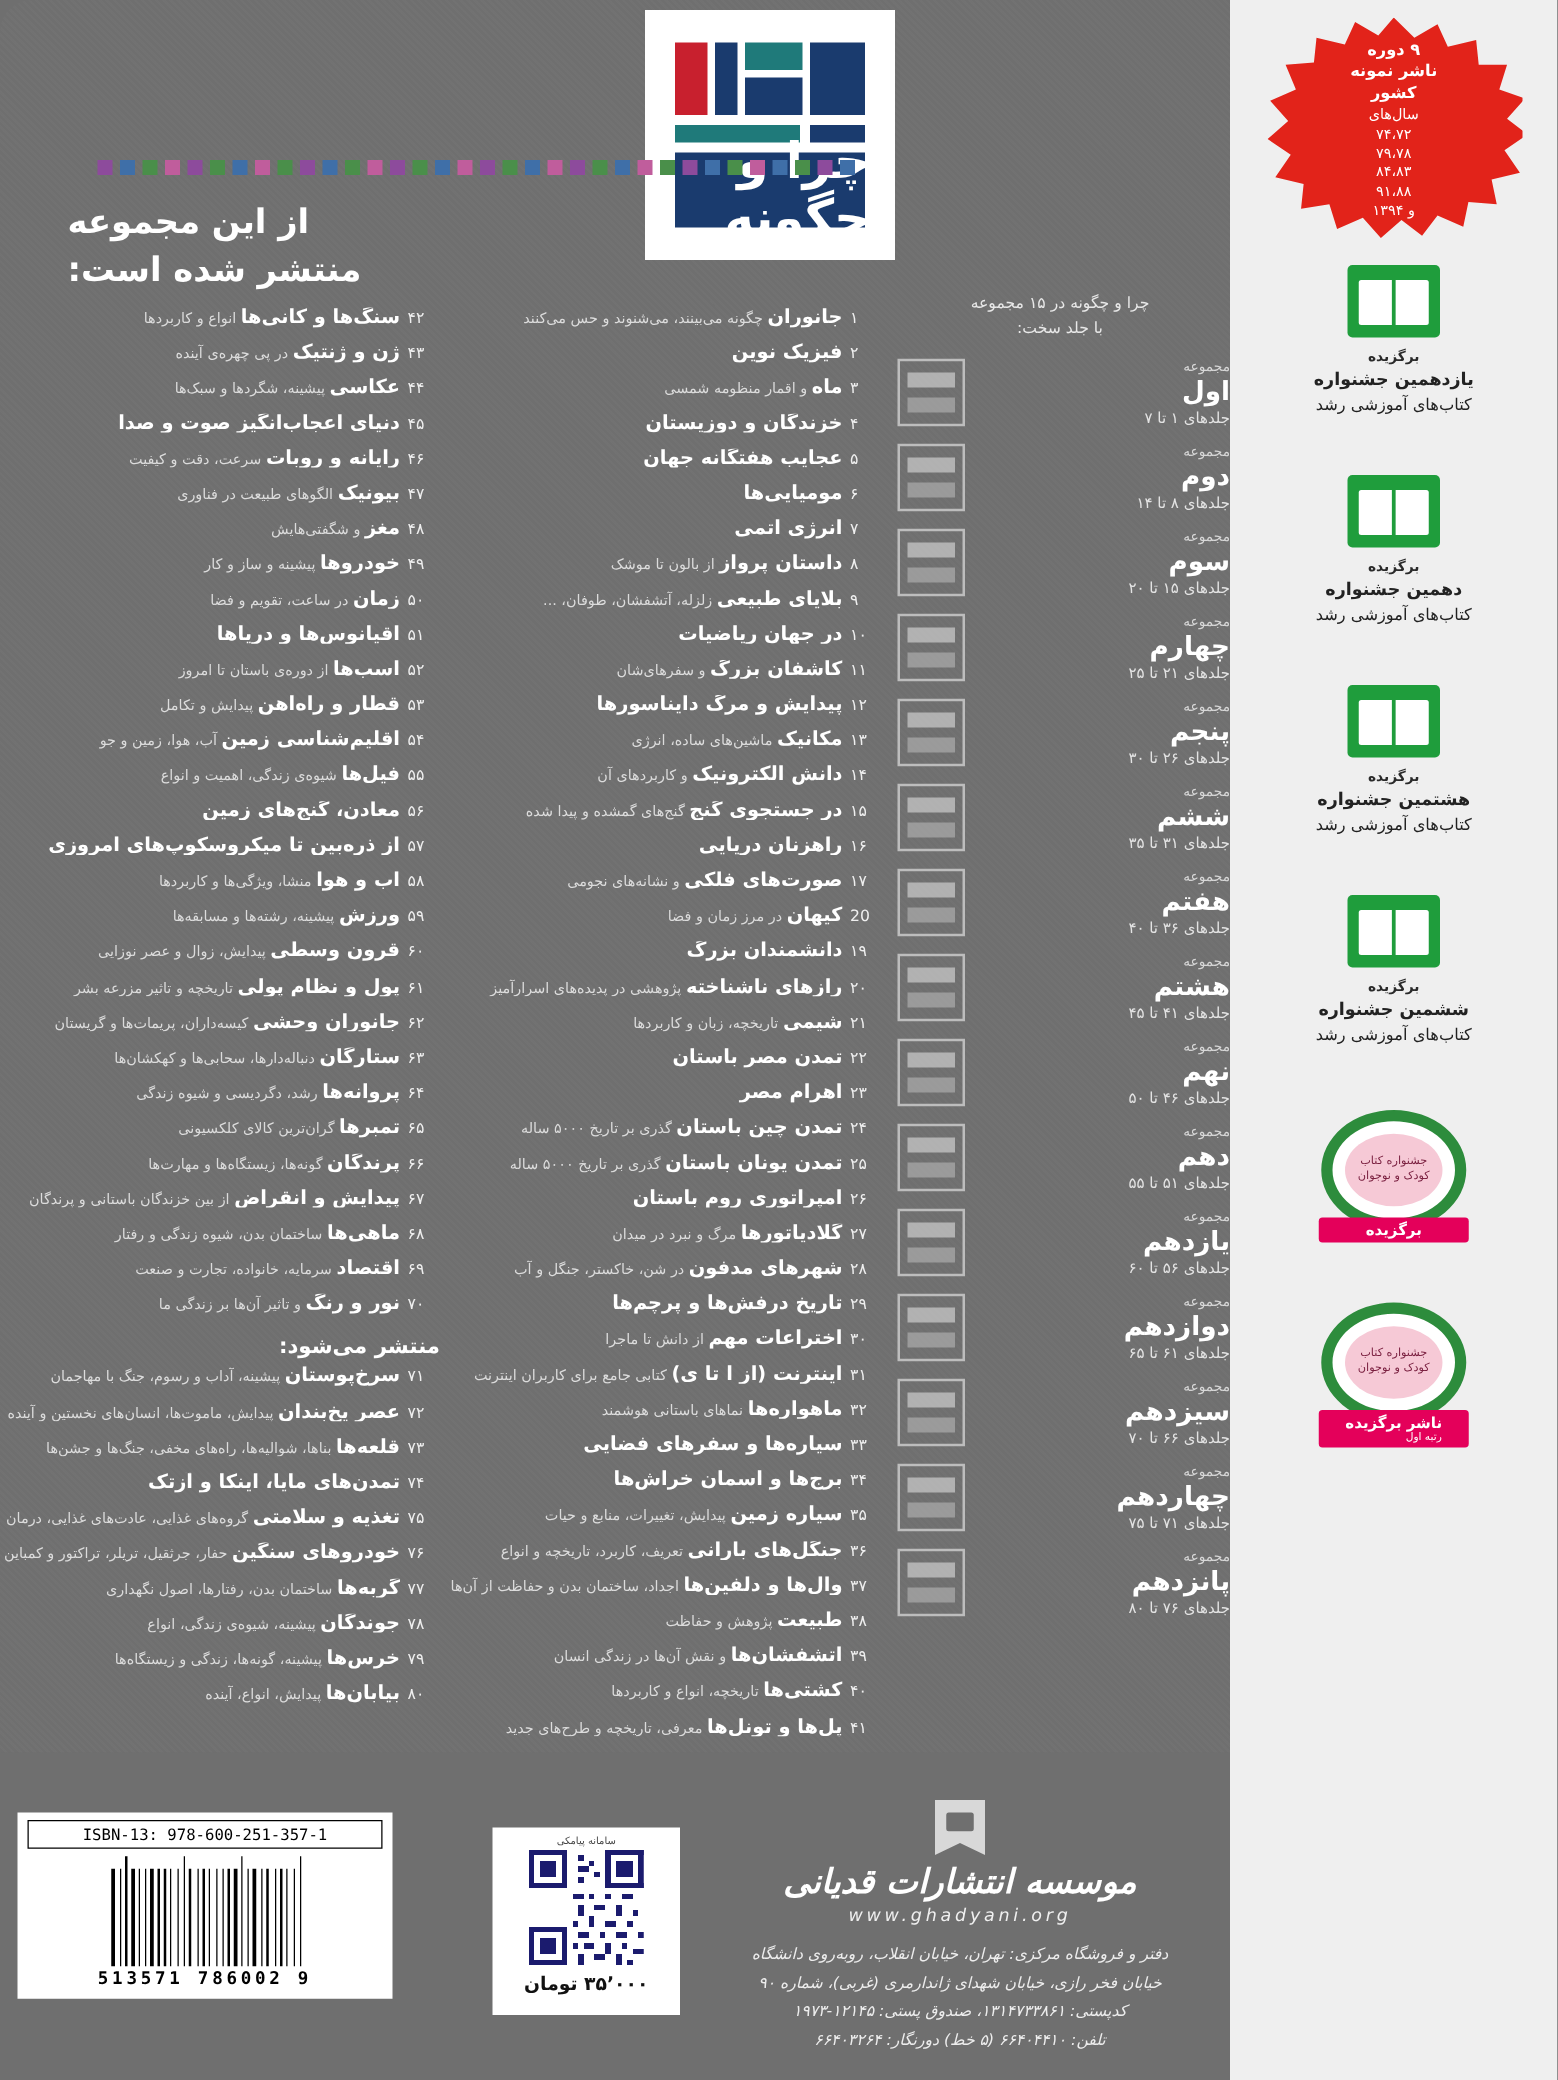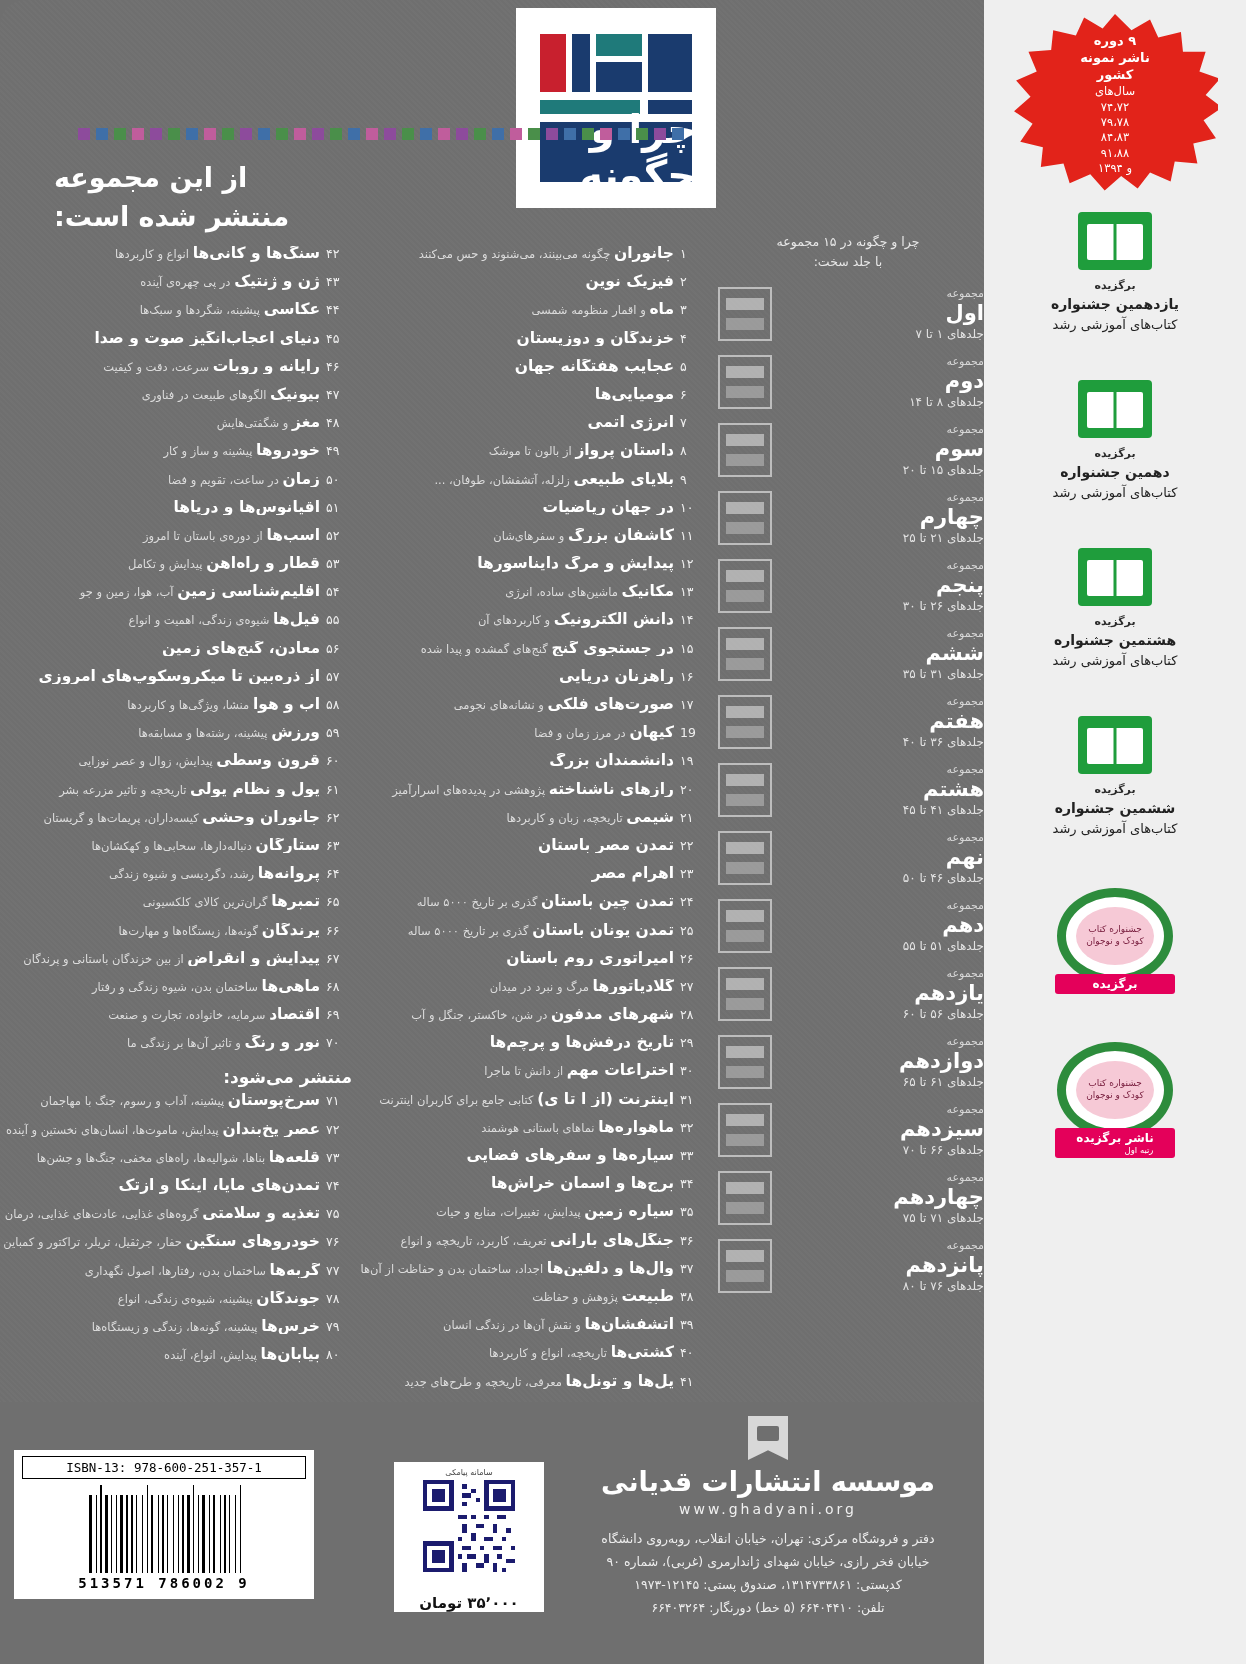--- a/index.html
+++ b/index.html
@@ -171,42 +171,42 @@
     border-radius:3px; position:relative;
   }
   .seal .ribbon small { display:block; font-size:8.5px; font-weight:normal;padding-left:48px; }
 
   
   .footer {
     position:absolute; left:0; bottom:0; width:984px; height:262px;
     background:#6f6f6f;
   }
   .pub {
-    position:absolute; top:14px; right:14px; width:404px; text-align:center;
+    position:absolute; top:38px; right:14px; width:404px; text-align:center;font-style:italic;
   }
   .pub .bookmark {
     width:40px; height:44px; margin:0 auto 6px auto; background:#d8d8d8;
     clip-path: polygon(0 0,100% 0,100% 100%,50% 78%,0 100%);
     position:relative;
   }
   .pub .bookmark::after{
     content:""; position:absolute; left:9px; right:9px; top:10px; height:15px;
     background:#6f6f6f; border-radius:2px;
   }
   .pub .name { font-size:27px; font-weight:bold; color:#fff; }
   .pub .url { font-size:14px; letter-spacing:3px; color:#f0f0f0; margin:4px 0 10px; }
   .pub .addr { font-size:12.5px; line-height:1.85; color:#ededed; }
 
   .qr-box {
     position:absolute; top:60px; right:440px; width:150px; height:150px;
     background:#ffffff; padding:6px; text-align:center;
   }
   .qr-top { font-size:8px; color:#444; }
   .qr-img { width:92px; height:92px; margin:3px auto 2px auto; }
-  .price { font-size:15px; font-weight:bold; color:#111;margin-top:16px; }
+  .price { font-size:15px; font-weight:bold; color:#111; }
 
   .isbn-box {
     position:absolute; top:48px; left:14px; width:300px; background:#ffffff;
     padding:6px 8px 8px 8px; text-align:center; color:#000;
   }
   .isbn-txt {
     font-size:12.5px; font-family:"DejaVu Sans Mono", monospace;
     border:1px solid #000; padding:3px 0; margin-bottom:6px;
   }
   .barcode { height:88px; display:flex; align-items:flex-end; gap:1px; justify-content:center; }
@@ -536,21 +536,21 @@
           </div>
           <div class="item">
             <span class="num">۱۶</span>
             <span class="txt"><span class="t-main">راهزنان دریایی</span></span>
           </div>
           <div class="item">
             <span class="num">۱۷</span>
             <span class="txt"><span class="t-main">صورت‌های فلکی</span><span class="t-sub"> و نشانه‌های نجومی</span></span>
           </div>
           <div class="item">
-            <span class="num">19</span>
+            <span class="num">20</span>
             <span class="txt"><span class="t-main">کیهان</span><span class="t-sub"> در مرز زمان و فضا</span></span>
           </div>
           <div class="item">
             <span class="num">۱۹</span>
             <span class="txt"><span class="t-main">دانشمندان بزرگ</span></span>
           </div>
           <div class="item">
             <span class="num">۲۰</span>
             <span class="txt"><span class="t-main">رازهای ناشناخته</span><span class="t-sub"> پژوهشی در پدیده‌های اسرارآمیز</span></span>
           </div>

